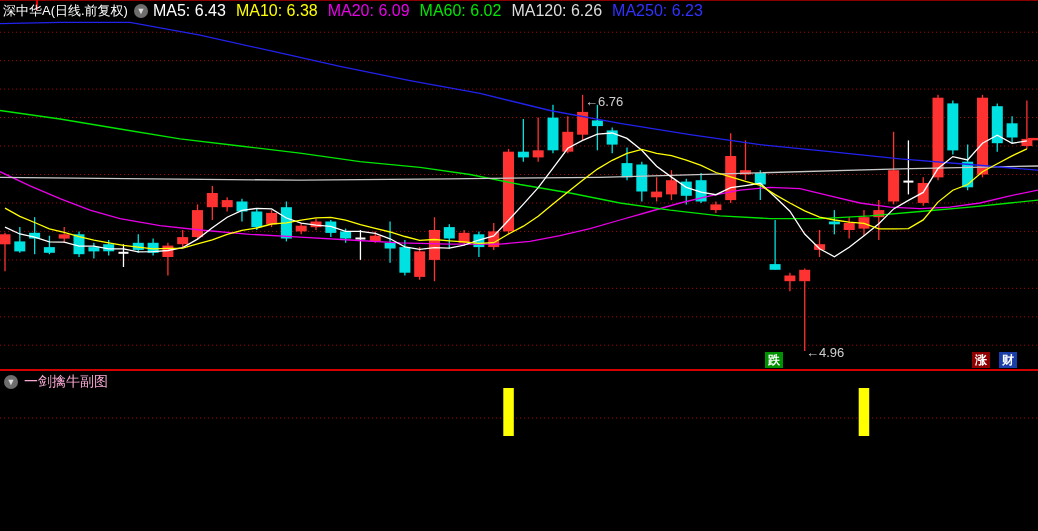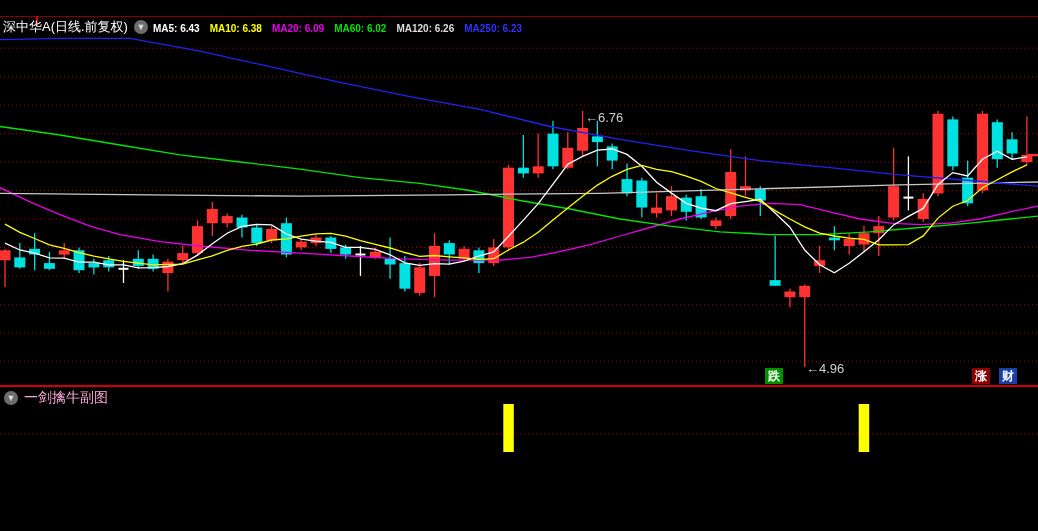--- a/index.html
+++ b/index.html
@@ -1,24 +1,24 @@
 <!DOCTYPE html>
 <html><head>
 <meta charset="utf-8">
 <style>
   html,body{margin:0;padding:0;background:#000;}
   .app{position:relative;width:1038px;height:436px;background:#000;overflow:hidden;
-       font-family:"Liberation Sans","DejaVu Sans",sans-serif;margin-top:16px;}
+       font-family:"Liberation Sans","DejaVu Sans",sans-serif;}
   .topline{position:absolute;top:0;left:0;width:1038px;height:1px;background:#8a0000;}
   .toptick{position:absolute;top:0;left:36px;width:2px;height:10px;background:#e00000;}
   .header{position:absolute;top:3px;left:3px;height:16px;display:flex;align-items:center;white-space:nowrap;}
   .title{color:#fff;font-size:13px;letter-spacing:0;}
   .drop-icon{display:inline-flex;align-items:center;justify-content:center;width:14px;height:14px;
        border-radius:50%;background:#6d6d6d;color:#dcdcdc;font-size:9px;margin:0 5px 0 6px;line-height:1;}
-  .ma-item{font-size:10px;margin-right:10px;font-weight:bold;}
+  .ma-item{font-size:16px;margin-right:10px;}
   .main-chart{position:absolute;top:18px;left:0;width:1038px;height:350px;}
   .grid{stroke:#b00000;stroke-width:1;stroke-dasharray:1 3;}
   .sep1{position:absolute;top:369px;left:0;width:1038px;height:2px;background:#d40000;}
   .sep2{position:absolute;top:527px;left:0;width:1038px;height:2px;background:#d40000;}
   .sub-chart{position:absolute;top:371px;left:0;width:1038px;height:156px;}
   .sub-label{position:absolute;top:373px;left:4px;display:flex;align-items:center;}
   .sub-label .txt{color:#f9a8d4;font-size:14px;margin-left:6px;}
   .badge{position:absolute;width:18px;height:16px;font-size:12px;font-weight:bold;color:#fff;
          text-align:center;line-height:16px;cursor:pointer;}
   svg text{font-family:"Liberation Sans","DejaVu Sans",sans-serif;}

